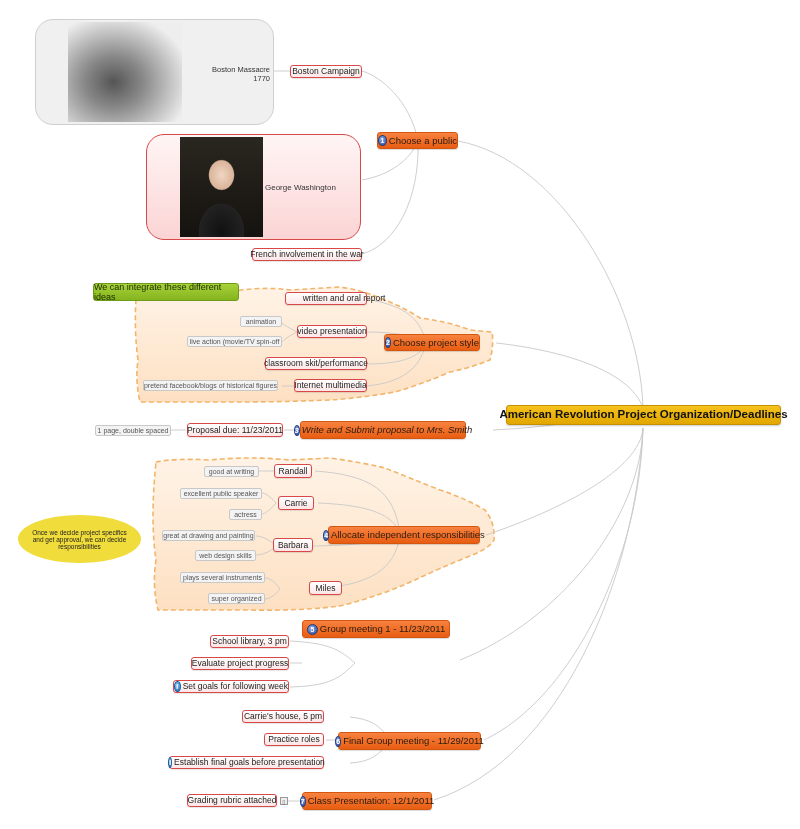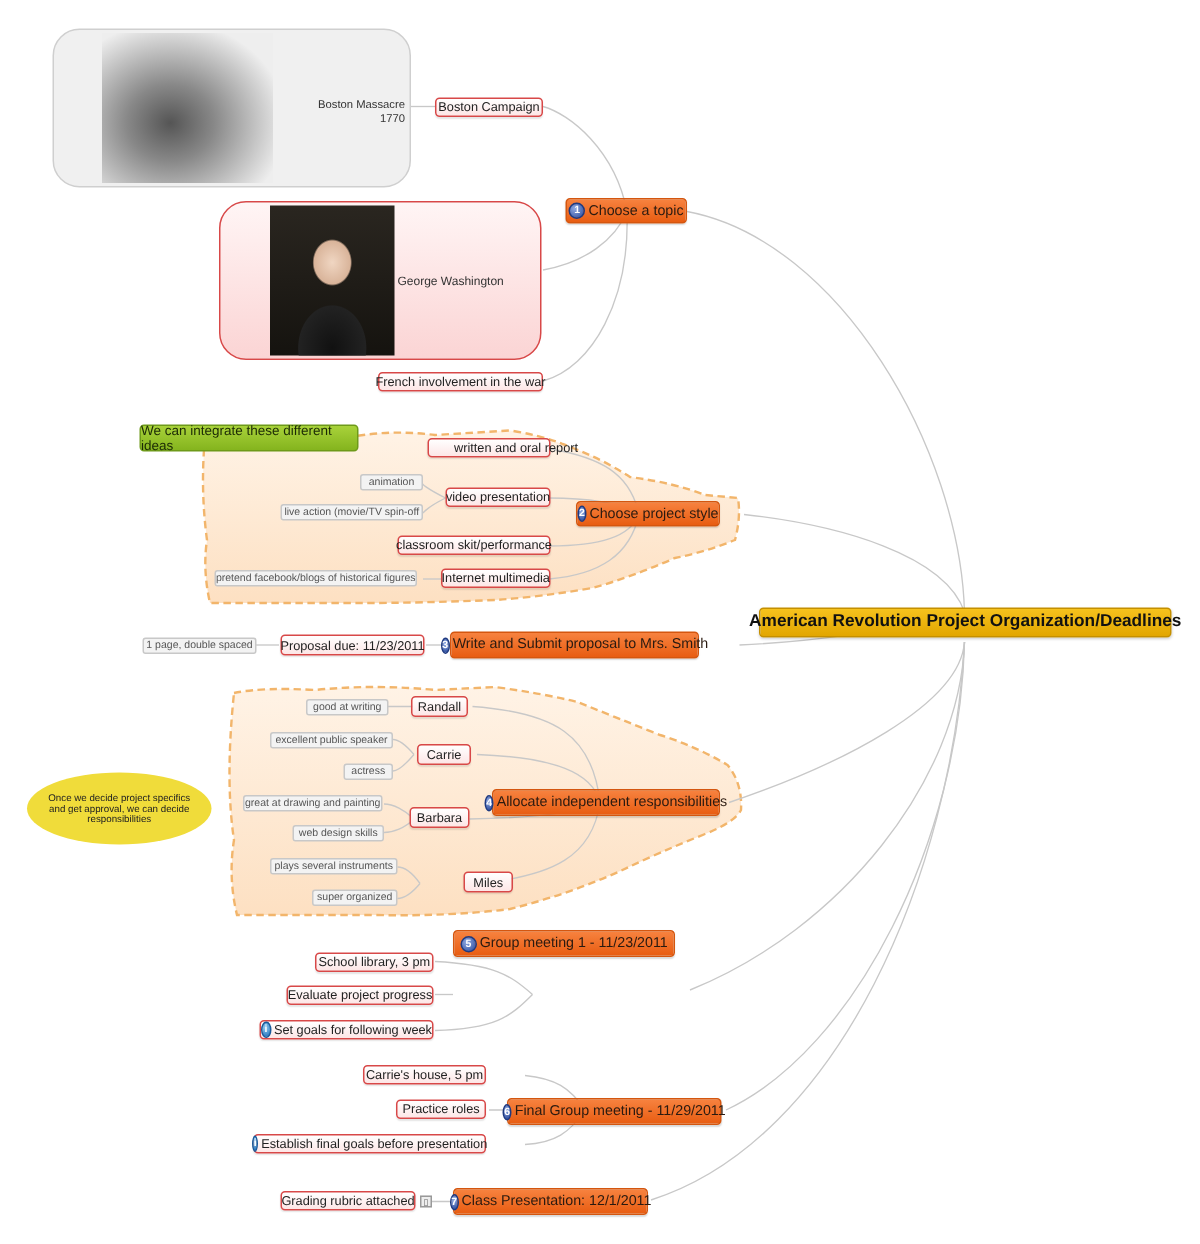--- a/index.html
+++ b/index.html
@@ -132,41 +132,41 @@
        radial-gradient(ellipse 22px 26px at 50% 38%, #f0d6c2 0%, #d9b49a 55%, transparent 60%),
        radial-gradient(ellipse 32px 40px at 50% 95%, #111 0%, #222 70%, transparent 72%),
        linear-gradient(#2a2620,#15130f);"></div>
   <div class="imgcap" style="left:118px;top:48px;width:80px;text-align:left;font-size:8px;">George Washington</div>
 </div>
 
 <div class="topic sub" style="left:252px;top:248px;width:110px;height:13px;">French involvement in the war</div>
 
 <div class="topic main" style="left:377px;top:132px;width:81px;height:17px;">
   <span class="num">1</span>
-  <span>Choose a topic</span>
+  <span>Choose a public</span>
 </div>
 
 <div class="callout" style="left:93px;top:283px;width:144px;height:16px;">We can integrate these different ideas</div>
 <div class="topic sub" style="left:285px;top:292px;width:82px;height:13px;padding-left:36px;">written and oral report</div>
 <div class="topic leaf" style="left:240px;top:316px;width:42px;height:11px;">animation</div>
 <div class="topic sub" style="left:297px;top:325px;width:70px;height:13px;">video presentation</div>
 <div class="topic leaf" style="left:187px;top:336px;width:95px;height:11px;">live action (movie/TV spin-off</div>
 <div class="topic main" style="left:384px;top:334px;width:96px;height:17px;">
   <span class="num">2</span>
   <span>Choose project style</span>
 </div>
 <div class="topic sub" style="left:265px;top:357px;width:102px;height:13px;">classroom skit/performance</div>
 <div class="topic leaf" style="left:143px;top:380px;width:135px;height:11px;">pretend facebook/blogs of historical figures</div>
 <div class="topic sub" style="left:294px;top:379px;width:73px;height:13px;">Internet multimedia</div>
 
 <div class="topic central" style="left:506px;top:405px;width:275px;height:20px;">American Revolution Project Organization/Deadlines</div>
 
 <div class="topic leaf" style="left:95px;top:425px;width:76px;height:11px;">1 page, double spaced</div>
 <div class="topic sub" style="left:187px;top:423px;width:96px;height:14px;">Proposal due: 11/23/2011</div>
-<div class="topic main" style="left:300px;top:421px;width:166px;height:18px;">
+<div class="topic main" style="left:300px;top:421px;width:166px;height:18px;font-style:italic;">
   <span class="num">3</span>
   <span>Write and Submit proposal to Mrs. Smith</span>
 </div>
 
 <div class="note-ellipse" style="left:18px;top:515px;width:123px;height:48px;">Once we decide project specifics and get approval, we can decide responsibilities</div>
 <div class="topic leaf" style="left:204px;top:466px;width:55px;height:11px;">good at writing</div>
 <div class="topic sub" style="left:274px;top:464px;width:38px;height:14px;">Randall</div>
 <div class="topic leaf" style="left:180px;top:488px;width:82px;height:11px;">excellent public speaker</div>
 <div class="topic sub" style="left:278px;top:496px;width:36px;height:14px;">Carrie</div>
 <div class="topic leaf" style="left:229px;top:509px;width:33px;height:11px;">actress</div>

